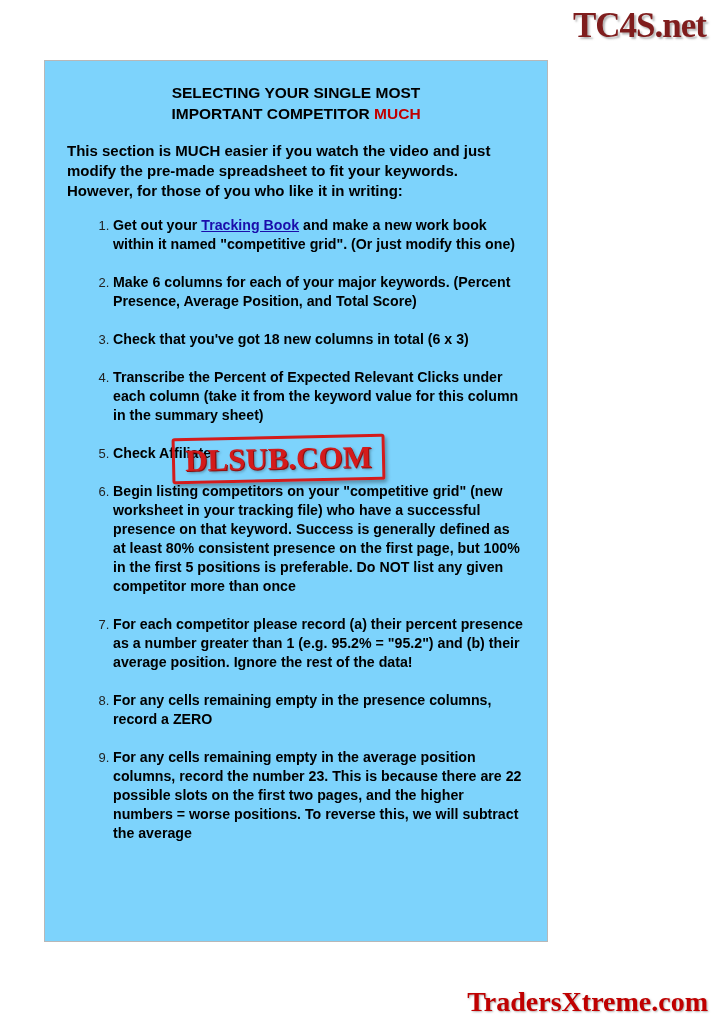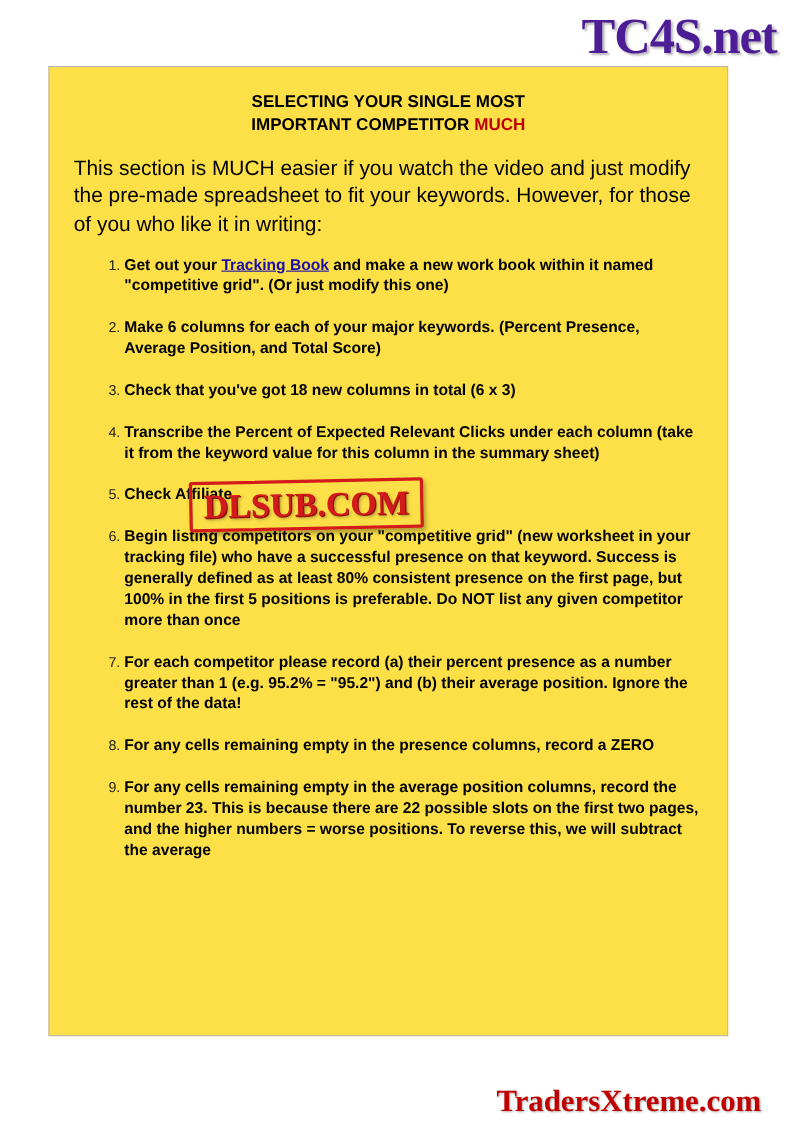--- a/index.html
+++ b/index.html
@@ -14,35 +14,35 @@
     position: relative;
     overflow: hidden;
   }
 
   
   .top-brand {
     position: absolute;
     top: 6px;
     right: 18px;
     font-family: "Liberation Serif", serif;
-    font-size: 46px;
+    font-size: 35px;
     font-weight: bold;
-    color: #4c1d95;
+    color: #7f1d1d;
     letter-spacing: -1px;
     text-shadow: 2px 2px 2px rgba(120,120,120,0.55);
   }
 
   
   .sheet {
     position: absolute;
     left: 44px;
     top: 60px;
-    width: 618px;
+    width: 504px;
     height: 882px;
-    background: #fde047;
+    background: #7dd3fc;
     border: 1px solid #b8b8b8;
     box-sizing: border-box;
     overflow: hidden;
   }
 
   .inner {
     padding: 22px 22px 0 22px;
   }
 
   
@@ -53,22 +53,22 @@
     color: #000;
     line-height: 1.35;
     margin-bottom: 16px;
   }
   .doc-title .cheat {
     color: #c00000;
   }
 
   
   .intro {
-    font-size: 19px;
-    font-weight: normal;
+    font-size: 15px;
+    font-weight: bold;
     color: #000;
     line-height: 1.35;
     margin-bottom: 14px;
   }
 
   
   ol.steps {
     margin: 0;
     padding-left: 46px;
     font-size: 13px;
@@ -111,21 +111,21 @@
     border-radius: 3px;
     box-shadow: 2px 3px 4px rgba(0,0,0,0.3);
     white-space: nowrap;
     z-index: 5;
   }
 
   
   .bottom-brand {
     position: absolute;
     bottom: 6px;
-    right: 32px;
+    right: 16px;
     font-family: "Liberation Serif", serif;
     font-size: 28px;
     font-weight: bold;
     color: #c00000;
     text-shadow: 1px 1px 2px rgba(120,120,120,0.6);
   }
 </style>
 </head>
 <body>
 

